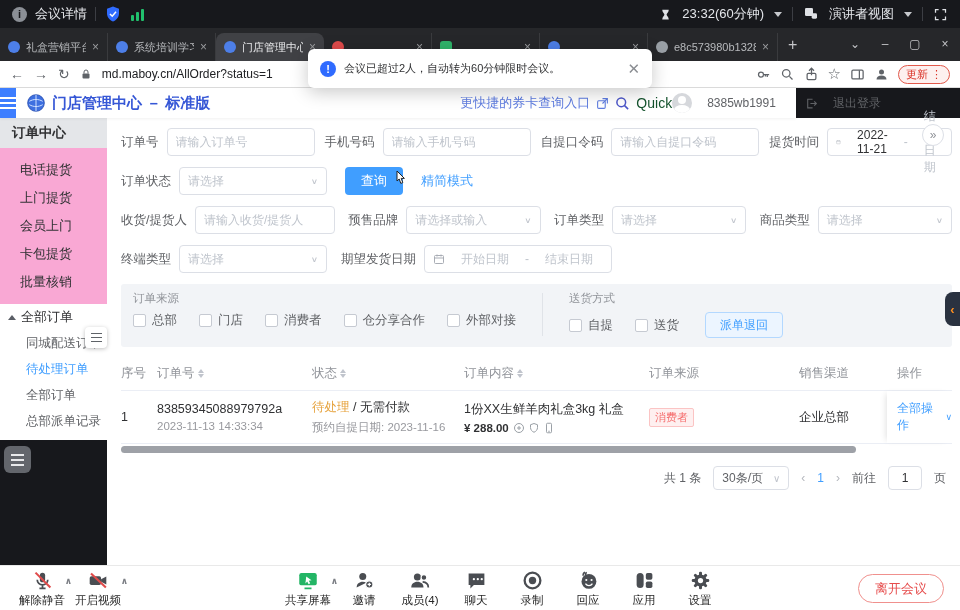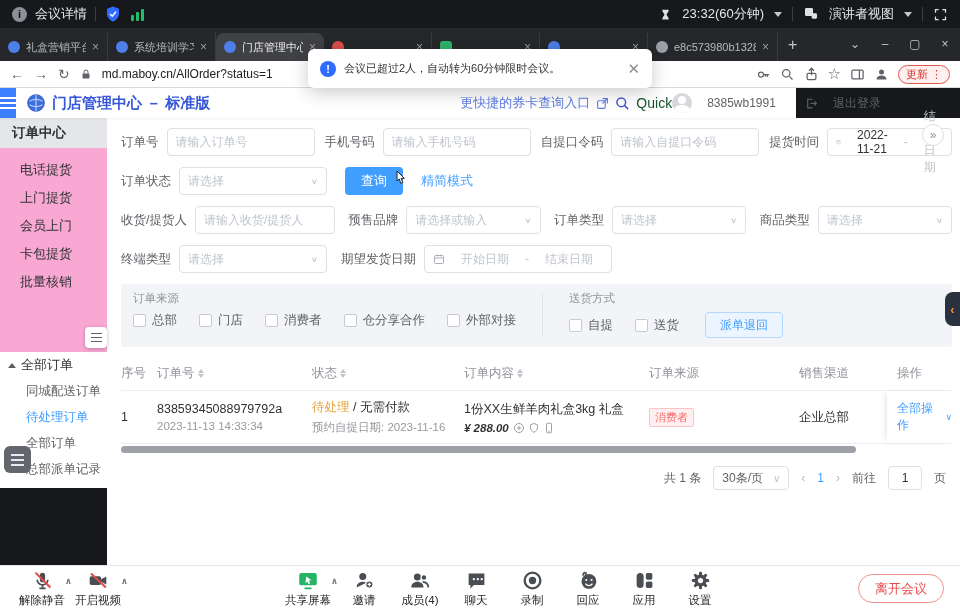--- a/index.html
+++ b/index.html
@@ -46,21 +46,21 @@
   .quick { color:#14532d; font-size:14px; }
   .hdr-right { margin-left:auto; display:flex; align-items:center; gap:15px; padding-right:14px; color:#606266; font-size:12px; white-space:nowrap; }
   .avatar { width:20px; height:20px; border-radius:50%; background:#d6d8dc; position:relative; overflow:hidden; }
   .avatar::before { content:""; position:absolute; top:3px; left:6px; width:8px; height:8px; border-radius:50%; background:#fff; }
   .avatar::after { content:""; position:absolute; top:12px; left:2px; width:16px; height:10px; border-radius:50%; background:#fff; }
 
   
   .sidebar { position:absolute; top:118px; left:0; width:107px; height:317px; background:#f9a8d4; font-size:13px; color:#303133; }
   .sb-head { height:30px; line-height:30px; padding-left:12px; font-weight:bold; background:#e4e6e9; font-size:13.5px; }
   .sb-item { height:28px; line-height:28px; padding-left:20px; }
-  .sb-group { background:#fff; padding-bottom:6px;margin-top:48px; }
+  .sb-group { background:#fff; padding-bottom:6px; }
   .sb-group-head { height:26px; line-height:26px; padding-left:8px; display:flex; align-items:center; gap:5px; }
   .tri-up { width:0; height:0; border-left:4px solid transparent; border-right:4px solid transparent; border-bottom:5px solid #5a5e66; }
   .sb-sub { height:26px; line-height:26px; padding-left:26px; color:#606266; font-size:12.5px; }
   .sb-sub.active { color:#409eff; }
 
   .side-handle { position:absolute; top:327px; left:85px; width:22px; height:21px; background:#fff; border-radius:4px; box-shadow:0 1px 4px rgba(0,0,0,.25); display:flex; align-items:center; justify-content:center; z-index:8; }
   .side-handle .b { width:11px; height:1.5px; background:#5f6368; box-shadow:0 4px 0 #5f6368, 0 -4px 0 #5f6368; }
   .edge-tab { position:absolute; top:292px; right:0; width:15px; height:34px; background:#2a3240; border-radius:8px 0 0 8px; display:flex; align-items:center; justify-content:center; color:#ff8f1f; font-weight:bold; font-size:13px; z-index:8; }
   .float-list { position:absolute; top:446px; left:4px; width:27px; height:27px; border-radius:6px; background:#63666c; display:flex; align-items:center; justify-content:center; z-index:8; }
   .float-list .b { width:13px; height:2px; background:#e8e9eb; box-shadow:0 5px 0 #e8e9eb, 0 -5px 0 #e8e9eb; }
@@ -93,21 +93,21 @@
   .tbl { width:100%; }
   .trow { display:grid; grid-template-columns:36px 155px 152px 185px 150px 88px 1fr; align-items:center; }
   .thead { height:34px; color:#909399; font-size:12.5px; border-bottom:1px solid #ebeef5; }
   .thead .cell { display:flex; align-items:center; gap:3px; }
   .tbody { min-height:52px; border-bottom:1px solid #ebeef5; font-size:12.5px; color:#303133; }
   .cell { padding-right:6px; }
   .sub { color:#98999e; font-size:11.5px; margin-top:4px; }
   .status-orange { color:#e6a23c; }
   .badge-red { display:inline-block; background:#fef0f0; border:1px solid #fbc4c4; color:#f56c6c; font-size:11px; padding:1px 5px; border-radius:2px; }
   .opcell { background:#fff; box-shadow:-4px 0 6px -3px rgba(0,0,0,.12); height:52px; display:flex; align-items:center; padding-left:10px; color:#409eff; font-size:12px; gap:3px; }
-  .price { font-weight:bold;font-style:italic; }
+  .price { font-weight:bold; }
   .miniicons { display:inline-flex; gap:3px; margin-left:4px; vertical-align:-2px; }
   .sortcaret { display:inline-flex; flex-direction:column; gap:1px; }
   .sortcaret i { width:0; height:0; border-left:3.5px solid transparent; border-right:3.5px solid transparent; }
   .sortcaret .u { border-bottom:4px solid #c0c4cc; }
   .sortcaret .d { border-top:4px solid #c0c4cc; }
   .hscroll { width:735px; height:7px; border-radius:4px; background:#9ea1a7; margin-top:2px; }
 
   .pager { display:flex; align-items:center; justify-content:flex-end; gap:12px; margin-top:13px; font-size:12px; color:#606266; padding-right:6px; }
   .psel { height:24px; border:1px solid #dcdfe6; border-radius:4px; display:flex; align-items:center; gap:10px; padding:0 8px; color:#606266; }
   .parrow { color:#b4b7bd; font-size:12px; }

